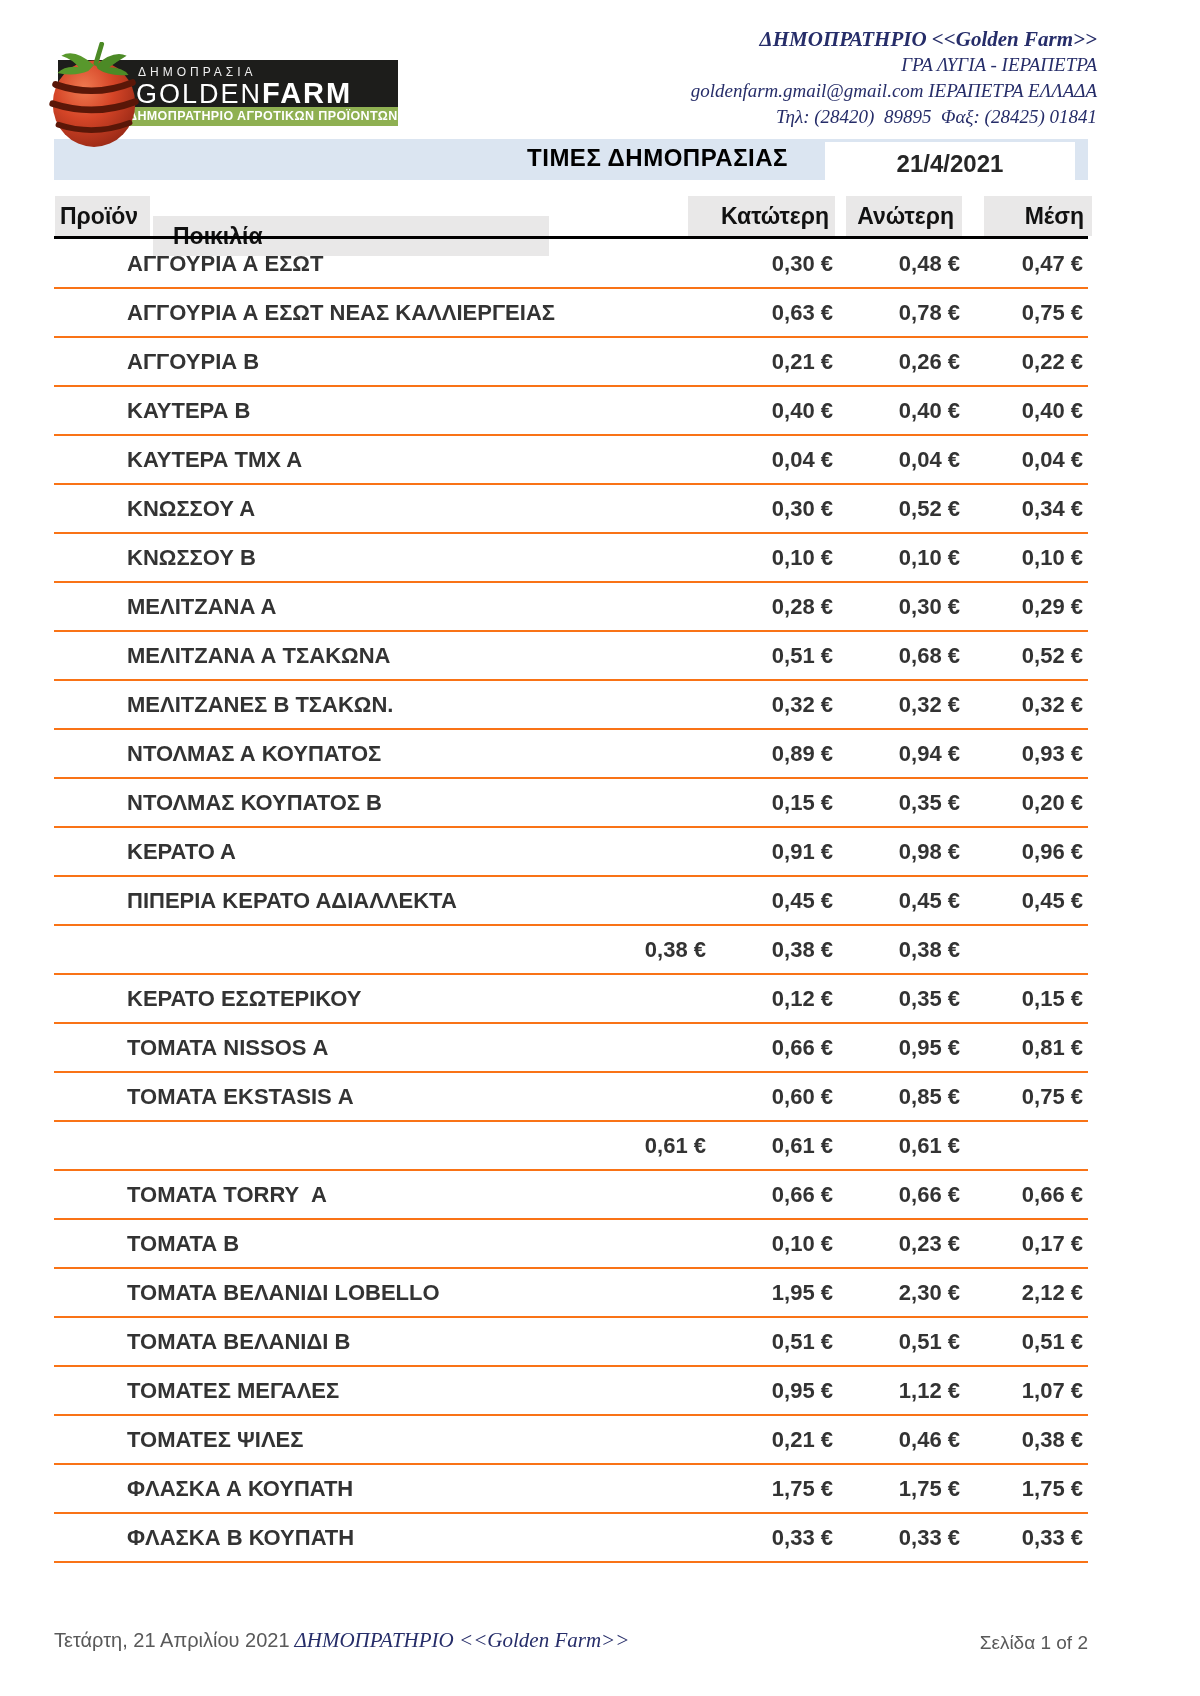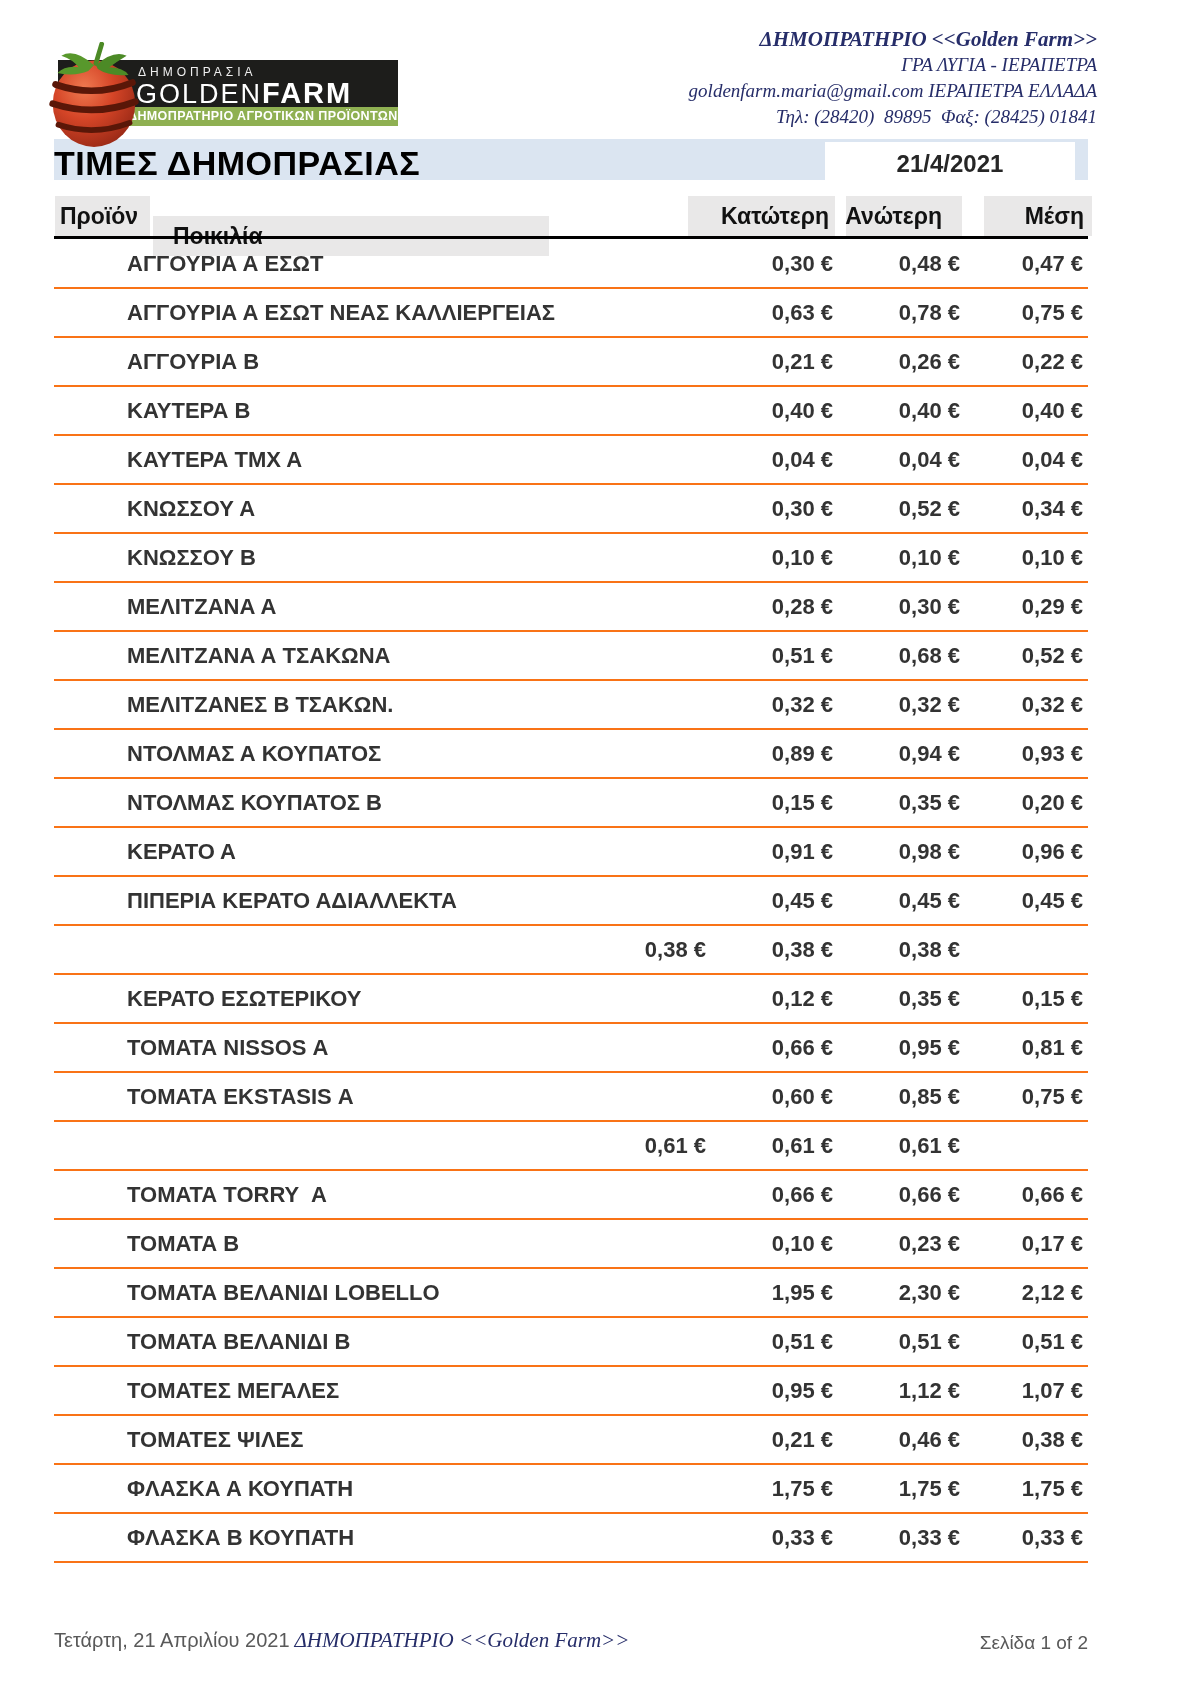--- a/index.html
+++ b/index.html
@@ -20,33 +20,33 @@
   .tomato{position:absolute;left:-4px;top:12px;width:96px;height:108px;z-index:2;}
 
   
   .contact{position:absolute;right:103px;top:26px;text-align:right;color:#262d69;
            font-family:"Liberation Serif",serif;font-style:italic;line-height:26px;}
   .contact-name{font-size:21px;font-weight:700;white-space:pre-wrap;}
   .contact-line{font-size:19px;white-space:pre-wrap;}
 
   
   .title-bar{position:absolute;left:54px;top:139px;width:1034px;height:41px;background:#dbe5f1;}
-  .title-text{position:absolute;left:0;right:300px;top:5px;text-align:left;
-              font-size:34px;font-weight:800;color:#000;letter-spacing:.5px;}
+  .title-text{position:absolute;left:0;right:300px;top:5px;text-align:right;
+              font-size:24px;font-weight:800;color:#000;letter-spacing:.5px;}
   .date-box{position:absolute;right:13px;top:3px;width:250px;height:44px;background:#ffffff;
             display:flex;align-items:center;justify-content:center;
             font-size:24px;font-weight:700;color:#262626;}
 
   
   .col-head{position:absolute;top:196px;height:40px;background:#e9e8e8;
             display:flex;align-items:center;font-size:23px;font-weight:700;color:#111;}
   .ch-product{left:55px;width:95px;padding-left:5px;box-sizing:border-box;}
   .ch-variety{left:153px;width:396px;padding-left:20px;box-sizing:border-box;margin-top:20px;}
   .ch-low{left:688px;width:147px;justify-content:flex-end;padding-right:6px;box-sizing:border-box;}
-  .ch-high{left:846px;width:116px;justify-content:flex-end;padding-right:20px;box-sizing:border-box;}
+  .ch-high{left:846px;width:116px;justify-content:flex-end;padding-right:8px;box-sizing:border-box;}
   .ch-mean{left:984px;width:108px;justify-content:flex-end;padding-right:8px;box-sizing:border-box;}
   .head-rule{position:absolute;left:54px;top:236px;width:1034px;height:3px;background:#000;}
 
   
   .rows{position:absolute;left:54px;top:240px;width:1034px;}
   .trow{display:grid;grid-template-columns:1fr 127px 127px 123px;align-items:center;
         height:49px;border-bottom:2px solid #f97316;padding-right:5px;box-sizing:border-box;}
   .tname{padding-left:73px;font-size:22px;font-weight:700;color:#333;white-space:pre;}
   .tprice{text-align:right;font-size:22px;font-weight:700;color:#333;white-space:pre;}
 
@@ -85,21 +85,21 @@
       <path d="M13 86 Q50 98 87 84" stroke="#5a1708" stroke-width="6" fill="none" stroke-linecap="round"></path>
       <path d="M52 22 L58 2" stroke="#4c8a26" stroke-width="5" stroke-linecap="round"></path>
       <path d="M50 24 Q30 6 16 14 Q28 18 34 26 Q20 24 12 32 Q30 36 44 30 Z" fill="#58982c"></path>
       <path d="M52 24 Q70 8 84 14 Q74 20 66 26 Q80 26 86 34 Q66 36 54 28 Z" fill="#4c8a26"></path>
     </svg>
   </div>
 
   <div class="contact">
     <div class="contact-name">ΔΗΜΟΠΡΑΤΗΡΙΟ &lt;&lt;Golden Farm&gt;&gt;</div>
     <div class="contact-line">ΓΡΑ ΛΥΓΙΑ - ΙΕΡΑΠΕΤΡΑ</div>
-    <div class="contact-line">goldenfarm.maria@gmail.com ΙΕΡΑΠΕΤΡΑ ΕΛΛΑΔΑ</div>
+    <div class="contact-line">goldenfarm.gmail@gmail.com ΙΕΡΑΠΕΤΡΑ ΕΛΛΑΔΑ</div>
     <div class="contact-line">Τηλ: (28420)  89895  Φαξ: (28425) 01841</div>
   </div>
 
   <div class="title-bar">
     <div class="title-text">ΤΙΜΕΣ ΔΗΜΟΠΡΑΣΙΑΣ</div>
     <div class="date-box">21/4/2021</div>
   </div>
 
   <div class="col-head ch-product">Προϊόν</div>
   <div class="col-head ch-variety">Ποικιλία</div>

